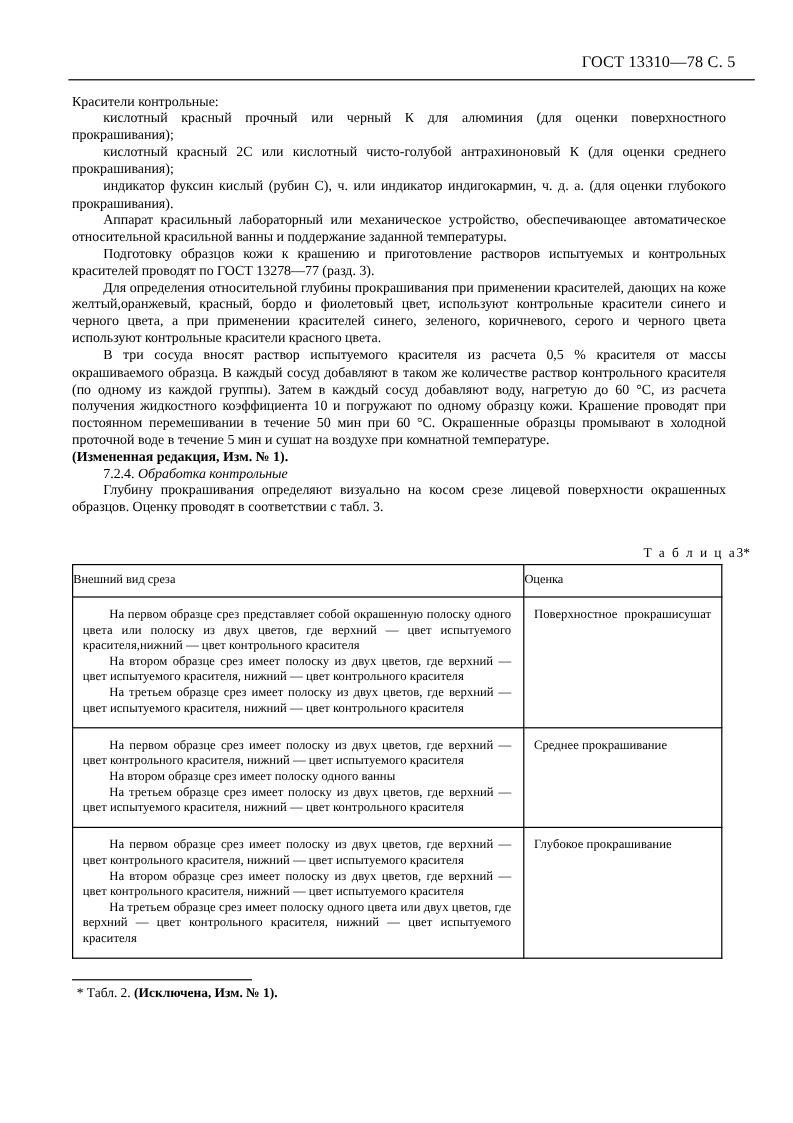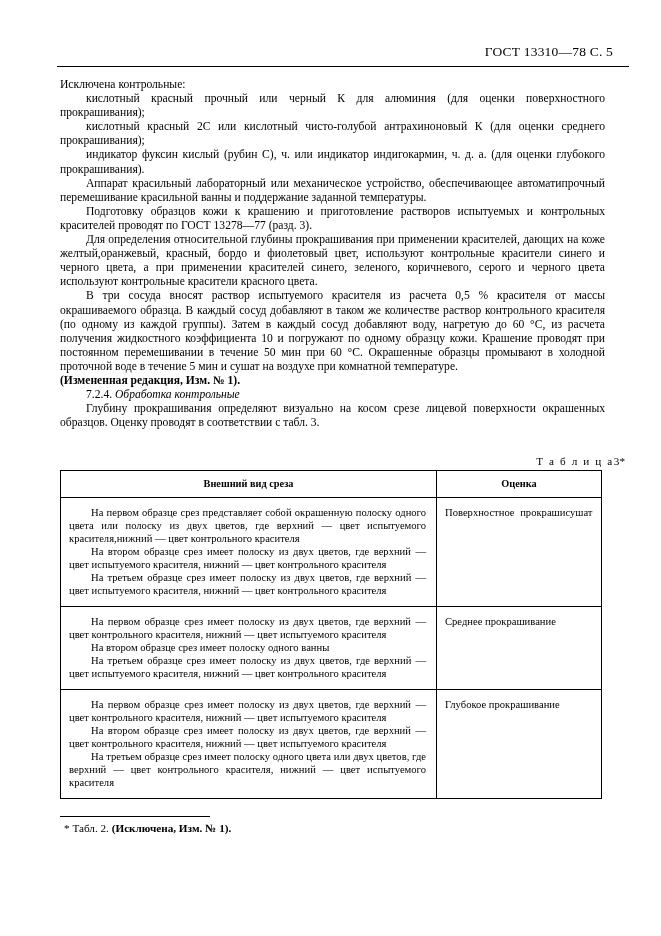--- a/index.html
+++ b/index.html
@@ -86,22 +86,22 @@
     border-collapse: collapse;
     font-size: 10.6px;
     line-height: 13px;
   }
   table.main th, table.main td {
     border: 1px solid #000;
     vertical-align: top;
     padding: 0;
   }
   table.main th {
-    text-align: center;
-    font-weight: bold;
+    text-align: left;
+    font-weight: normal;
     font-size: 10.3px;
     padding: 6px 0 7px 0;
   }
   table.main td.cell-left {
     padding: 8px 10px 9px 8px;
     text-align: justify;
     margin-left: 44px;
   }
   table.main td.cell-right {
     padding: 8px 6px 9px 8px;
@@ -137,25 +137,25 @@
 </style>
 </head>
 <body>
 
 <div class="page">
 
   <div class="header">ГОСТ 13310—78 С. 5</div>
   <div class="header-rule"></div>
 
   <div class="body-text">
-    <p class="noindent">Исключена контрольные:</p>
+    <p class="noindent">Красители контрольные:</p>
     <p>кислотный красный прочный или черный К для алюминия (для оценки поверхностного прокрашивания);</p>
     <p>кислотный красный 2С или кислотный чисто-голубой антрахиноновый К (для оценки среднего прокрашивания);</p>
     <p>индикатор фуксин кислый (рубин С), ч. или индикатор индигокармин, ч. д. а. (для оценки глубокого прокрашивания).</p>
-    <p>Аппарат красильный лабораторный или механическое устройство, обеспечивающее автомати­прочный перемешивание красильной ванны и поддержание заданной температуры.</p>
+    <p>Аппарат красильный лабораторный или механическое устройство, обеспечивающее автомати­ческое относительной красильной ванны и поддержание заданной температуры.</p>
 
     <p>Подготовку образцов кожи к крашению и приготовление растворов испытуемых и контрольных красителей проводят по ГОСТ 13278—77 (разд. 3).</p>
 
     <p>Для определения относительной глубины прокрашивания при применении красителей, даю­щих на коже желтый,оранжевый, красный, бордо и фиолетовый цвет, используют контрольные красители синего и черного цвета, а при применении красителей синего, зеленого, коричневого, серого и черного цвета используют контрольные красители красного цвета.</p>
     <p>В три сосуда вносят раствор испытуемого красителя из расчета 0,5 % красителя от массы окрашиваемого образца. В каждый сосуд добавляют в таком же количестве раствор контрольного красителя (по одному из каждой группы). Затем в каждый сосуд добавляют воду, нагретую до 60 °C, из расчета получения жидкостного коэффициента 10 и погружают по одному образцу кожи. Кра­шение проводят при постоянном перемешивании в течение 50 мин при 60 °C. Окрашенные образцы промывают в холодной проточной воде в течение 5 мин и сушат на воздухе при комнатной температуре.</p>
     <p class="noindent bold">(Измененная редакция, Изм. № 1).</p>
 
     <p class="sec">
       <span class="num">7.2.4.</span>
       <span class="ttl">Обработка контрольные</span>

